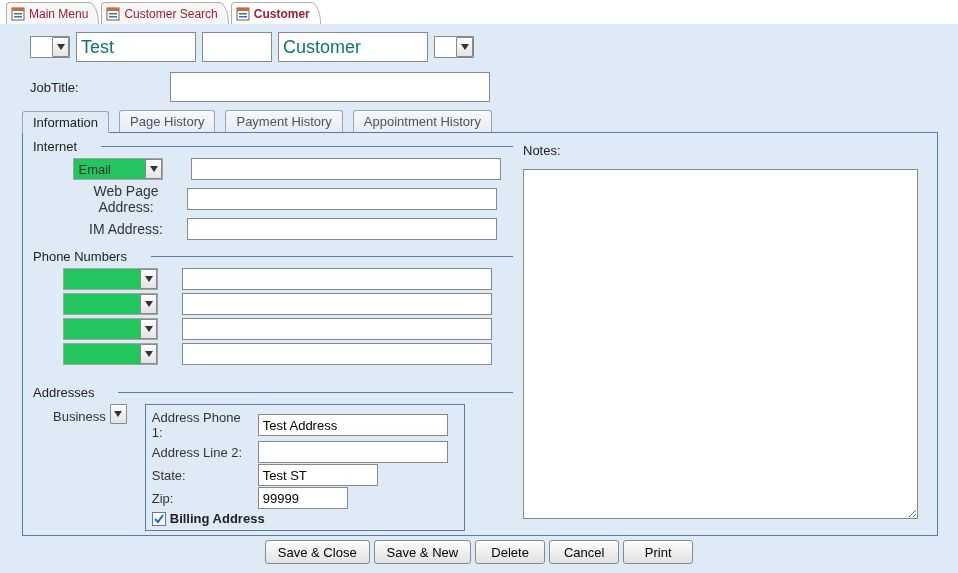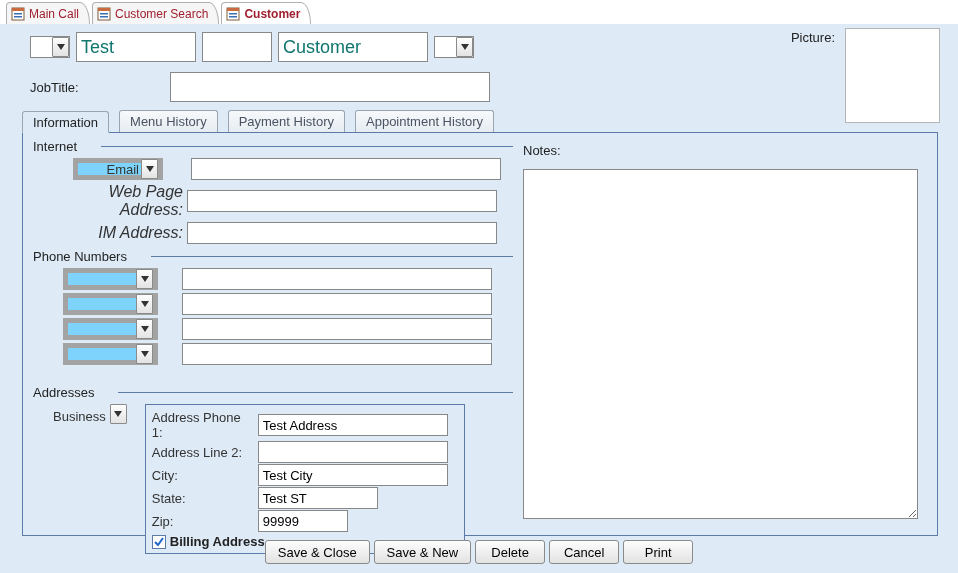--- a/index.html
+++ b/index.html
@@ -186,36 +186,37 @@
   .row {
     display: flex;
     align-items: center;
     margin: 3px 0;
     gap: 4px;
   }
   .row .dd-wrap {
     display: inline-flex;
     align-items: center;
     justify-content: flex-end;
-    border: 5px solid #a3a3a3;
-    background: #7dd3fc;
+    border: 1px solid #a3a3a3;
+    background: #22c55e;
     height: 22px;
     padding-left: 4px;
+    gap: 32px;
   }
   .row .dd-wrap.w90 { width: 90px; }
   .row .dd-wrap .ddtxt { flex:1; }
   .row .txt {
     height: 22px;
     border: 1px solid #888;
     background: #fff;
     padding: 0 4px;
     font-size: 13px;
   }
   .w310 { width: 310px; }
-  .row .lab { width: 150px; text-align: right; padding-left: 36px; font-size: 16px; font-style: italic; }
+  .row .lab { width: 150px; text-align: center; padding-left: 36px; font-size: 14px; }
   
   .phone-row .dd-wrap { width: 95px; margin-left: 30px; }
   .phone-row .txt { width: 310px; margin-left: 20px; }
   
   .addr-content {
     display: flex;
     gap: 18px;
     align-items: flex-start;
   }
   .addr-left { padding-left: 20px; }
@@ -293,21 +294,21 @@
   <div class="nav-tabs">
     <div class="nav-tab">
       <span class="nav-tab-icon">
         <svg viewBox="0 0 14 14">
             <rect x="1" y="1" width="12" height="12" fill="#fff" stroke="#7a5c3b"></rect>
             <rect x="1" y="1" width="12" height="3" fill="#c96b3f"></rect>
             <rect x="3" y="6" width="8" height="1.5" fill="#3b6fb5"></rect>
             <rect x="3" y="9" width="8" height="1.5" fill="#3b6fb5"></rect>
           </svg>
       </span>
-      <span>Main Call</span>
+      <span>Main Menu</span>
     </div>
     <div class="nav-tab">
       <span class="nav-tab-icon">
         <svg viewBox="0 0 14 14">
             <rect x="1" y="1" width="12" height="12" fill="#fff" stroke="#7a5c3b"></rect>
             <rect x="1" y="1" width="12" height="3" fill="#c96b3f"></rect>
             <rect x="3" y="6" width="8" height="1.5" fill="#3b6fb5"></rect>
             <rect x="3" y="9" width="8" height="1.5" fill="#3b6fb5"></rect>
           </svg>
       </span>
@@ -343,33 +344,29 @@
           <svg viewBox="0 0 8 6">
               <polygon points="0,0 8,0 4,6" fill="#333"></polygon>
             </svg>
         </span>
       </span>
     </div>
     <div class="jobtitle-row">
       <span class="lbl">JobTitle:</span>
       <input class="fld" value="" style="">
     </div>
-    <div class="picture-block">
-      <span class="lbl">Picture:</span>
-      <div class="picture-box"></div>
-    </div>
   </div>
 
   <div class="tabctrl">
     <div class="tabctrl-tabs">
       <div class="tabctrl-tab active">
           <span>Information</span>
         </div>
       <div class="tabctrl-tab">
-          <span>Menu History</span>
+          <span>Page History</span>
         </div>
       <div class="tabctrl-tab">
           <span>Payment History</span>
         </div>
       <div class="tabctrl-tab">
           <span>Appointment History</span>
         </div>
     </div>
     <div class="tabctrl-body">
 
@@ -471,24 +468,20 @@
           <div class="addr-right">
             <div class="arow">
                 <span class="albl">Address Phone 1:</span>
                 <input class="afld w186" value="Test Address" style="">
               </div>
             <div class="arow">
                 <span class="albl">Address Line 2:</span>
                 <input class="afld w186" value="" style="">
               </div>
             <div class="arow">
-                <span class="albl">City:</span>
-                <input class="afld w186" value="Test City" style="">
-              </div>
-            <div class="arow">
                 <span class="albl">State:</span>
                 <input class="afld w120" value="Test ST" style="">
               </div>
             <div class="arow">
                 <span class="albl">Zip:</span>
                 <input class="afld w90" value="99999" style="">
               </div>
             <div class="chk-row">
               <span class="chk">
                 <svg viewBox="0 0 10 10">

